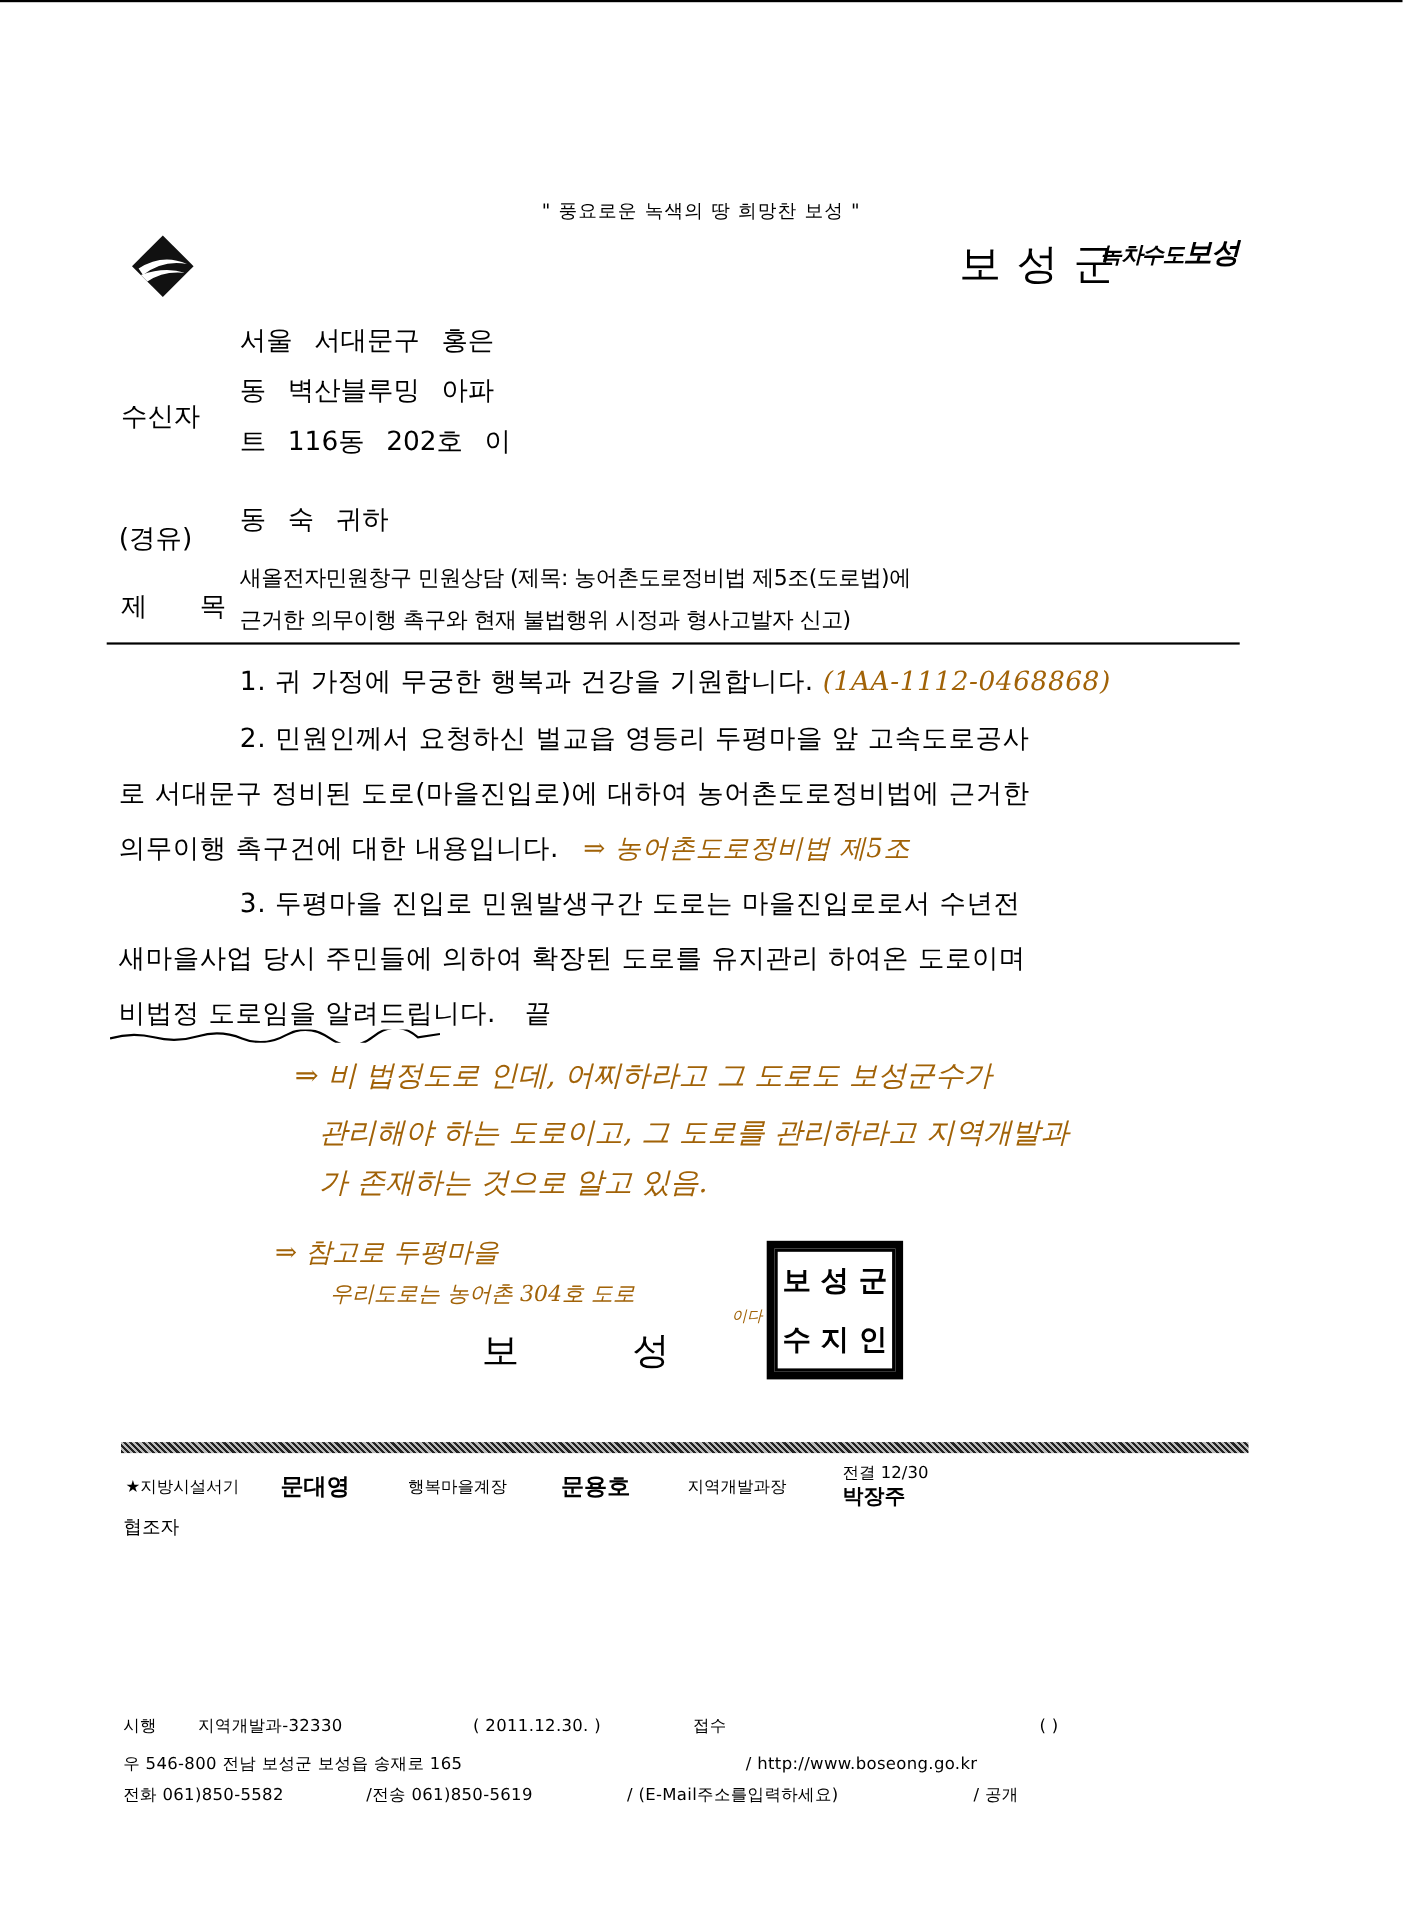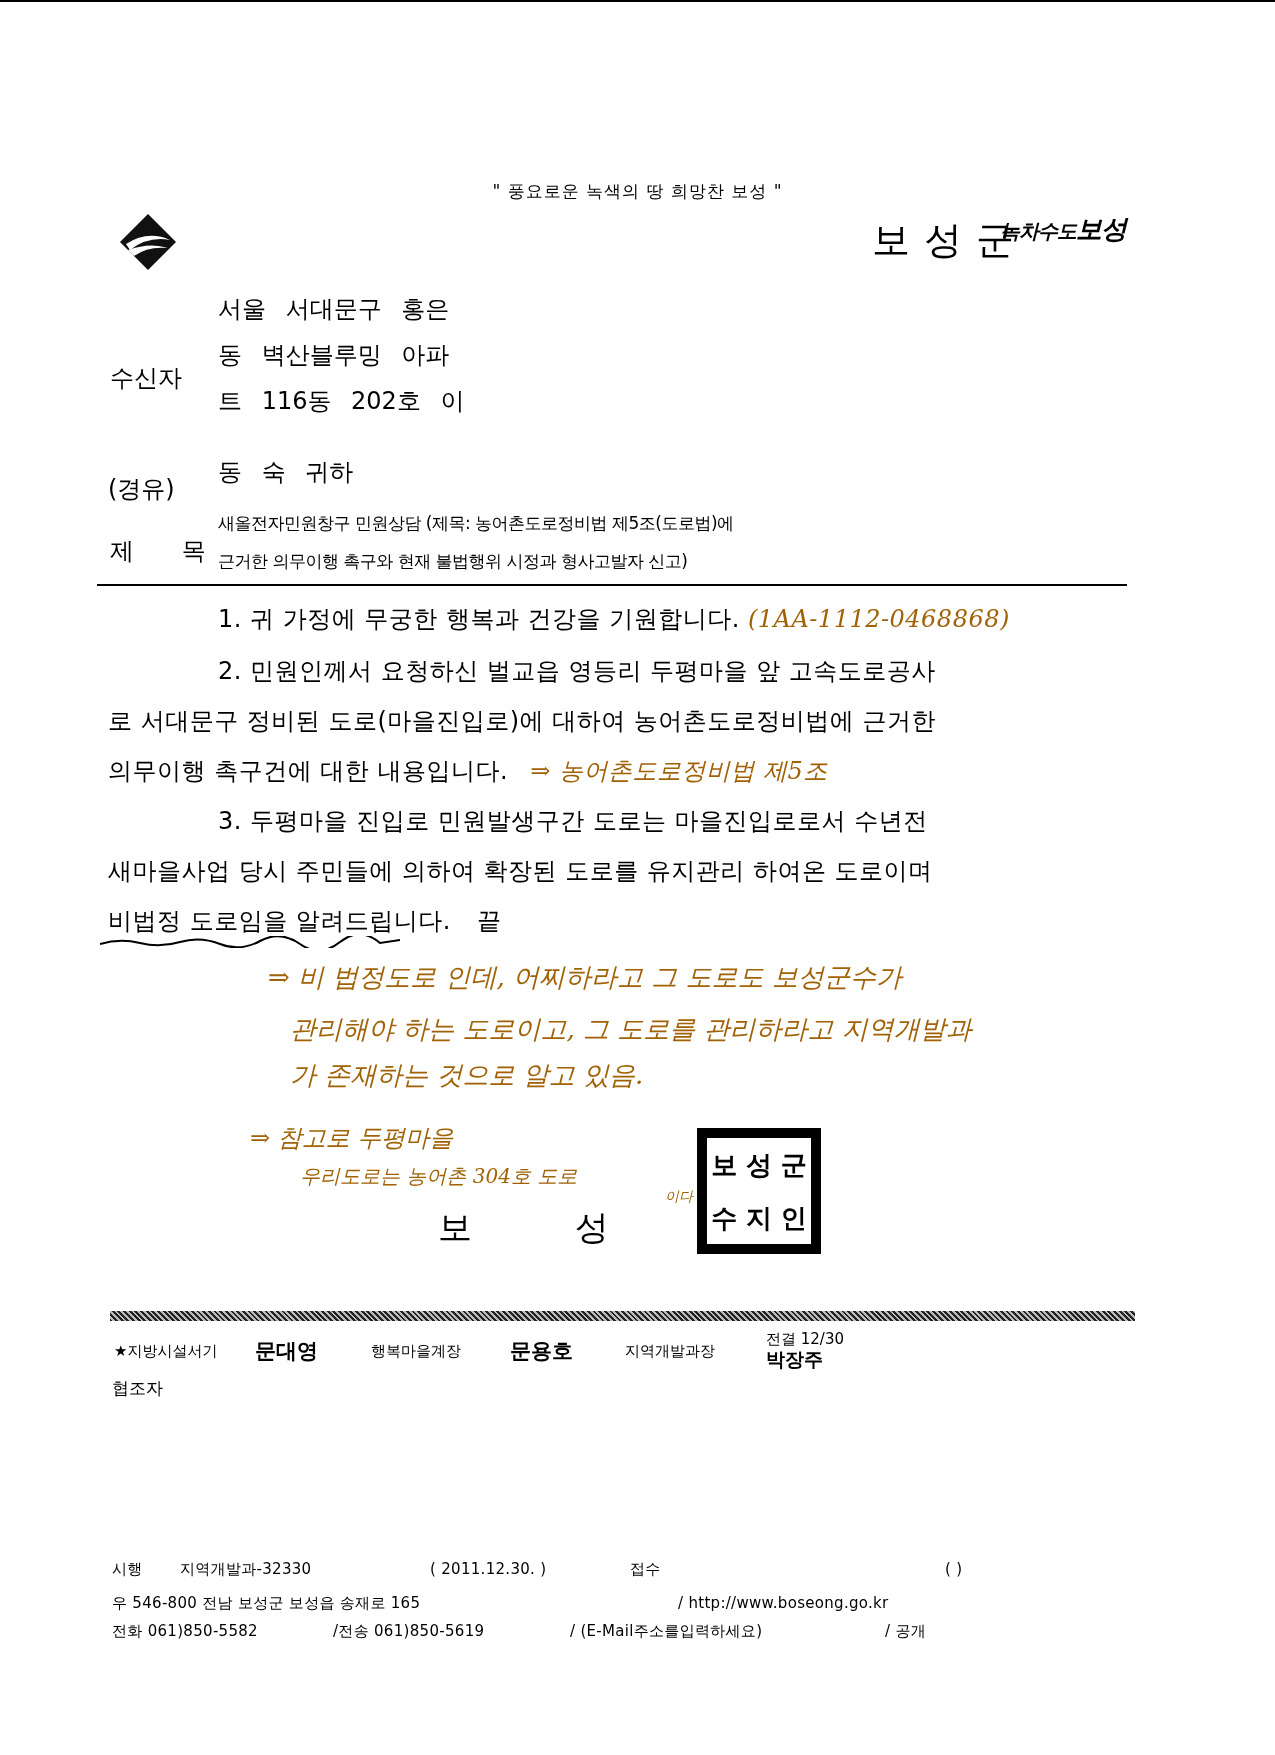--- a/index.html
+++ b/index.html
@@ -9,21 +9,21 @@
     .top-border { position: absolute; left: 0; top: 0; width: 1275px; height: 2px; background: #000; }
     .slogan { left: 0; width: 1275px; top: 180px; text-align: center; font-size: 17px; letter-spacing: 1px; }
     .org-title { left: 0; width: 1028px; top: 215px; text-align: right; font-size: 38px; letter-spacing: 14px; }
     .logo-left { left: 118px; top: 212px; width: 60px; height: 60px; }
     .logo-right { left: 1000px; top: 212px; font-size: 20px; font-weight: bold; font-style: italic; letter-spacing: -1px; }
     .logo-right .big { font-size: 26px; }
     .rec-label { left: 110px; top: 362px; font-size: 24px; }
     .rec-line { left: 218px; font-size: 24px; word-spacing: 12px; }
     .via { left: 108px; top: 473px; font-size: 24px; }
     .subj-label { left: 110px; top: 535px; font-size: 24px; letter-spacing: 20px; }
-    .subj-line { left: 218px; font-size: 17px; letter-spacing: -0.5px; }
+    .subj-line { left: 218px; font-size: 20px; letter-spacing: -0.5px; }
     .rule { position: absolute; left: 97px; top: 584px; width: 1030px; height: 2px; background: #000; }
     .para { font-size: 24px; letter-spacing: 0.5px; }
     .hand { font-family: "DejaVu Serif", serif; font-style: italic; font-size: 24px; color: #a16207; }
     .underline-wave { position: absolute; left: 100px; top: 936px; width: 300px; height: 12px; }
     .sig { left: 438px; top: 1205px; font-size: 34px; letter-spacing: 46px; }
     .seal { position: absolute; left: 697px; top: 1128px; width: 124px; height: 126px; background: #000;
             box-sizing: border-box; padding: 7px; }
     .seal-inner { width: 100%; height: 100%; background: #fff; border: 3px solid #000; box-sizing: border-box;
                   display: grid; grid-template-columns: 1fr 1fr 1fr; grid-template-rows: 1fr 1fr;
                   font-size: 26px; font-weight: bold; text-align: center; align-items: center; line-height: 1; }

